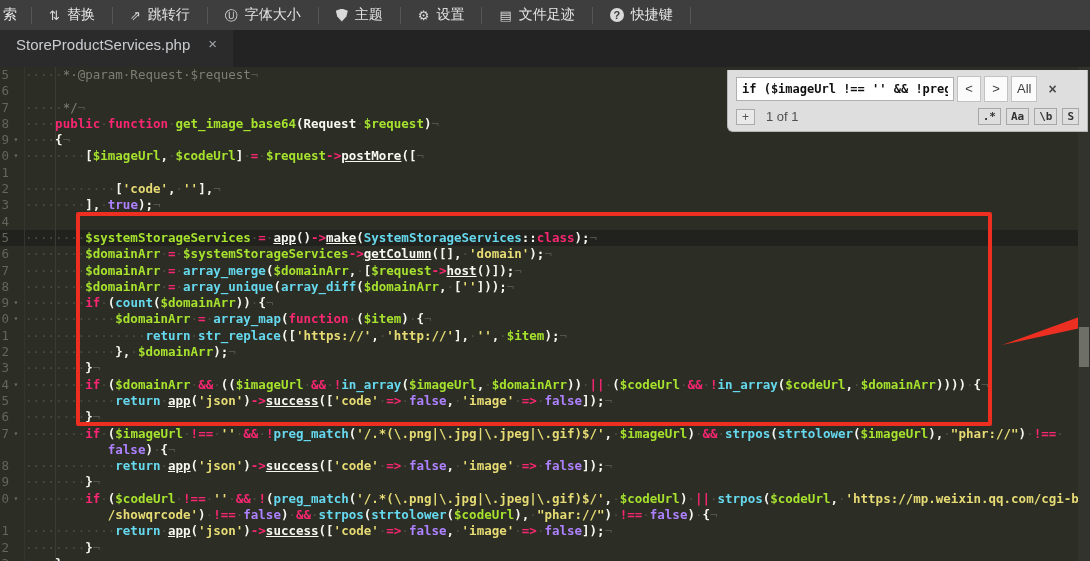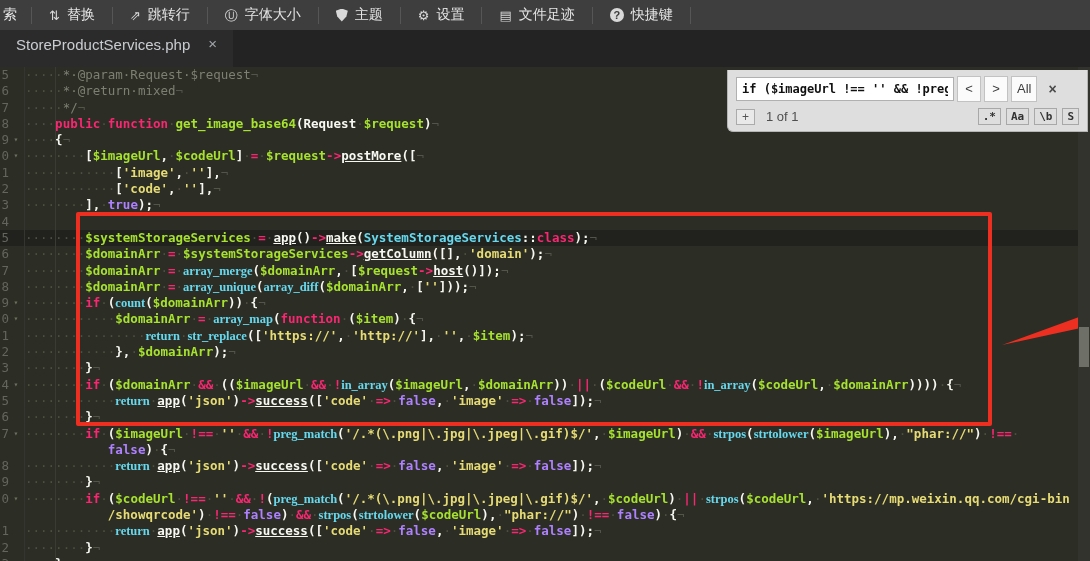--- a/index.html
+++ b/index.html
@@ -31,21 +31,21 @@
   .indent-guide{position:absolute;left:55px;top:0;width:1px;height:100%;background:#3a3b32;}
   .tok-w{color:#4e4f41;font-weight:normal;}
   .tok-e{color:#53544a;font-weight:normal;}
   .tok-c{color:var(--comment_gray,#7e7f73);font-weight:normal;margin-top:45px;}
   .tok-k{color:var(--keyword_pink,#f92672);}
   .tok-o{color:var(--keyword_pink,#f92672);}
   .tok-v{color:var(--variable_green,#a6e22e);}
   .tok-g{color:var(--variable_green,#a6e22e);}
   .tok-s{color:var(--string_yellow,#e6db74);}
   .tok-n{color:var(--constant_purple,#ae81ff);}
-  .tok-f{color:var(--builtin_cyan,#66d9ef);font-family:Liberation Serif, serif;}
+  .tok-f{color:var(--builtin_cyan,#66d9ef);}
   .tok-i{color:var(--builtin_cyan,#66d9ef);}
   .tok-m{color:#f8f8f2;text-decoration:underline;}
   .tok-t{color:#f8f8f2;}
   
   .red-box{position:absolute;left:76px;top:145px;width:908px;height:206px;border:4px solid var(--annotation_red,#ec2f21);border-radius:2px;pointer-events:none;}
   .red-arrow{position:absolute;left:0;top:0;width:100%;height:100%;pointer-events:none;}
   
   .vscroll{position:absolute;right:0;top:0;width:12px;height:100%;background:#32332c;}
   .vthumb{position:absolute;left:1px;width:10px;top:260px;height:40px;background:#6e7067;}
   
@@ -115,26 +115,26 @@
       <div class="tab">
         <span>StoreProductServices.php</span>
         <span class="close">×</span>
       </div>
     </div>
 
   <div class="editor">
     <div class="indent-guide"></div>
     <div id="rows">
         <div class="row"><span class="gutter"><span class="ln">5</span><span class="fold"></span></span><span class="code"><span class="tok-w">·····</span><span class="tok-c">*·@param·Request·$request</span><span class="tok-e">¬</span></span></div>
-        <div class="row"><span class="gutter"><span class="ln">6</span><span class="fold"></span></span><span class="code"><span class="tok-w">·····</span><span class="tok-c">*·@return·mixed</span><span class="tok-e">¬</span></span></div>
+        <div class="row"><span class="gutter"><span class="ln">6</span><span class="fold"></span></span></div>
         <div class="row"><span class="gutter"><span class="ln">7</span><span class="fold"></span></span><span class="code"><span class="tok-w">·····</span><span class="tok-c">*/</span><span class="tok-e">¬</span></span></div>
         <div class="row"><span class="gutter"><span class="ln">8</span><span class="fold"></span></span><span class="code"><span class="tok-w">····</span><span class="tok-k">public</span><span class="tok-w">·</span><span class="tok-k">function</span><span class="tok-w">·</span><span class="tok-g">get_image_base64</span><span class="tok-t">(Request</span><span class="tok-w">·</span><span class="tok-v">$request</span><span class="tok-t">)</span><span class="tok-e">¬</span></span></div>
         <div class="row"><span class="gutter"><span class="ln">9</span><span class="fold">▾</span></span><span class="code"><span class="tok-w">····</span><span class="tok-t">{</span><span class="tok-e">¬</span></span></div>
         <div class="row"><span class="gutter"><span class="ln">0</span><span class="fold">▾</span></span><span class="code"><span class="tok-w">········</span><span class="tok-t">[</span><span class="tok-v">$imageUrl</span><span class="tok-t">,</span><span class="tok-w">·</span><span class="tok-v">$codeUrl</span><span class="tok-t">]</span><span class="tok-w">·</span><span class="tok-o">=</span><span class="tok-w">·</span><span class="tok-v">$request</span><span class="tok-o">-&gt;</span><span class="tok-m">postMore</span><span class="tok-t">([</span><span class="tok-e">¬</span></span></div>
-        <div class="row"><span class="gutter"><span class="ln">1</span><span class="fold"></span></span><span class="code"><span class="tok-w">············</span><span class="tok-t">[</span><span class="tok-s">'image'</span><span class="tok-t">,</span><span class="tok-w">·</span><span class="tok-s">''</span><span class="tok-t">],</span><span class="tok-e">¬</span></span></div>
+        <div class="row"><span class="gutter"><span class="ln">1</span><span class="fold"></span></span></div>
         <div class="row"><span class="gutter"><span class="ln">2</span><span class="fold"></span></span><span class="code"><span class="tok-w">············</span><span class="tok-t">[</span><span class="tok-s">'code'</span><span class="tok-t">,</span><span class="tok-w">·</span><span class="tok-s">''</span><span class="tok-t">],</span><span class="tok-e">¬</span></span></div>
         <div class="row"><span class="gutter"><span class="ln">3</span><span class="fold"></span></span><span class="code"><span class="tok-w">········</span><span class="tok-t">],</span><span class="tok-w">·</span><span class="tok-n">true</span><span class="tok-t">);</span><span class="tok-e">¬</span></span></div>
         <div class="row"><span class="gutter"><span class="ln">4</span><span class="fold"></span></span></div>
         <div class="row active"><span class="gutter"><span class="ln">5</span><span class="fold"></span></span><span class="code"><span class="tok-w">········</span><span class="tok-v">$systemStorageServices</span><span class="tok-w">·</span><span class="tok-o">=</span><span class="tok-w">·</span><span class="tok-m">app</span><span class="tok-t">()</span><span class="tok-o">-&gt;</span><span class="tok-m">make</span><span class="tok-t">(</span><span class="tok-i">SystemStorageServices</span><span class="tok-t">::</span><span class="tok-k">class</span><span class="tok-t">);</span><span class="tok-e">¬</span></span></div>
         <div class="row"><span class="gutter"><span class="ln">6</span><span class="fold"></span></span><span class="code"><span class="tok-w">········</span><span class="tok-v">$domainArr</span><span class="tok-w">·</span><span class="tok-o">=</span><span class="tok-w">·</span><span class="tok-v">$systemStorageServices</span><span class="tok-o">-&gt;</span><span class="tok-m">getColumn</span><span class="tok-t">([],</span><span class="tok-w">·</span><span class="tok-s">'domain'</span><span class="tok-t">);</span><span class="tok-e">¬</span></span></div>
         <div class="row"><span class="gutter"><span class="ln">7</span><span class="fold"></span></span><span class="code"><span class="tok-w">········</span><span class="tok-v">$domainArr</span><span class="tok-w">·</span><span class="tok-o">=</span><span class="tok-w">·</span><span class="tok-f">array_merge</span><span class="tok-t">(</span><span class="tok-v">$domainArr</span><span class="tok-t">,</span><span class="tok-w">·</span><span class="tok-t">[</span><span class="tok-v">$request</span><span class="tok-o">-&gt;</span><span class="tok-m">host</span><span class="tok-t">()]);</span><span class="tok-e">¬</span></span></div>
         <div class="row"><span class="gutter"><span class="ln">8</span><span class="fold"></span></span><span class="code"><span class="tok-w">········</span><span class="tok-v">$domainArr</span><span class="tok-w">·</span><span class="tok-o">=</span><span class="tok-w">·</span><span class="tok-f">array_unique</span><span class="tok-t">(</span><span class="tok-f">array_diff</span><span class="tok-t">(</span><span class="tok-v">$domainArr</span><span class="tok-t">,</span><span class="tok-w">·</span><span class="tok-t">[</span><span class="tok-s">''</span><span class="tok-t">]));</span><span class="tok-e">¬</span></span></div>
         <div class="row"><span class="gutter"><span class="ln">9</span><span class="fold">▾</span></span><span class="code"><span class="tok-w">········</span><span class="tok-k">if</span><span class="tok-w">·</span><span class="tok-t">(</span><span class="tok-f">count</span><span class="tok-t">(</span><span class="tok-v">$domainArr</span><span class="tok-t">))</span><span class="tok-w">·</span><span class="tok-t">{</span><span class="tok-e">¬</span></span></div>
         <div class="row"><span class="gutter"><span class="ln">0</span><span class="fold">▾</span></span><span class="code"><span class="tok-w">············</span><span class="tok-v">$domainArr</span><span class="tok-w">·</span><span class="tok-o">=</span><span class="tok-w">·</span><span class="tok-f">array_map</span><span class="tok-t">(</span><span class="tok-k">function</span><span class="tok-w">·</span><span class="tok-t">(</span><span class="tok-v">$item</span><span class="tok-t">)</span><span class="tok-w">·</span><span class="tok-t">{</span><span class="tok-e">¬</span></span></div>
         <div class="row"><span class="gutter"><span class="ln">1</span><span class="fold"></span></span><span class="code"><span class="tok-w">················</span><span class="tok-f">return</span><span class="tok-w">·</span><span class="tok-f">str_replace</span><span class="tok-t">([</span><span class="tok-s">'https://'</span><span class="tok-t">,</span><span class="tok-w">·</span><span class="tok-s">'http://'</span><span class="tok-t">],</span><span class="tok-w">·</span><span class="tok-s">''</span><span class="tok-t">,</span><span class="tok-w">·</span><span class="tok-v">$item</span><span class="tok-t">);</span><span class="tok-e">¬</span></span></div>

